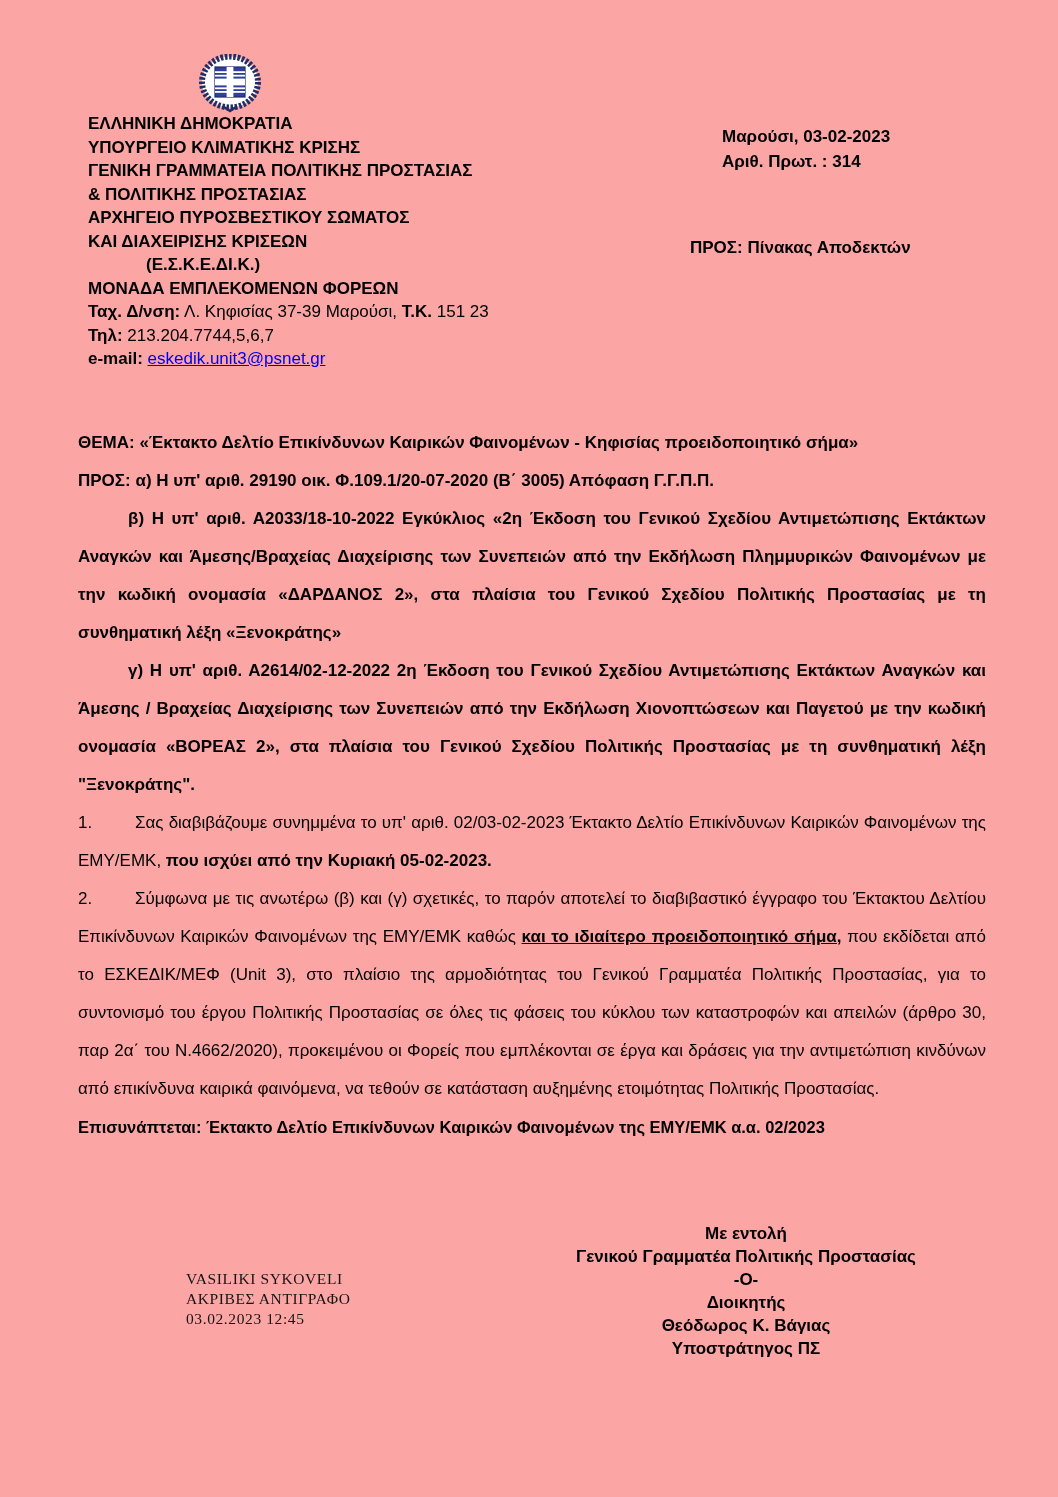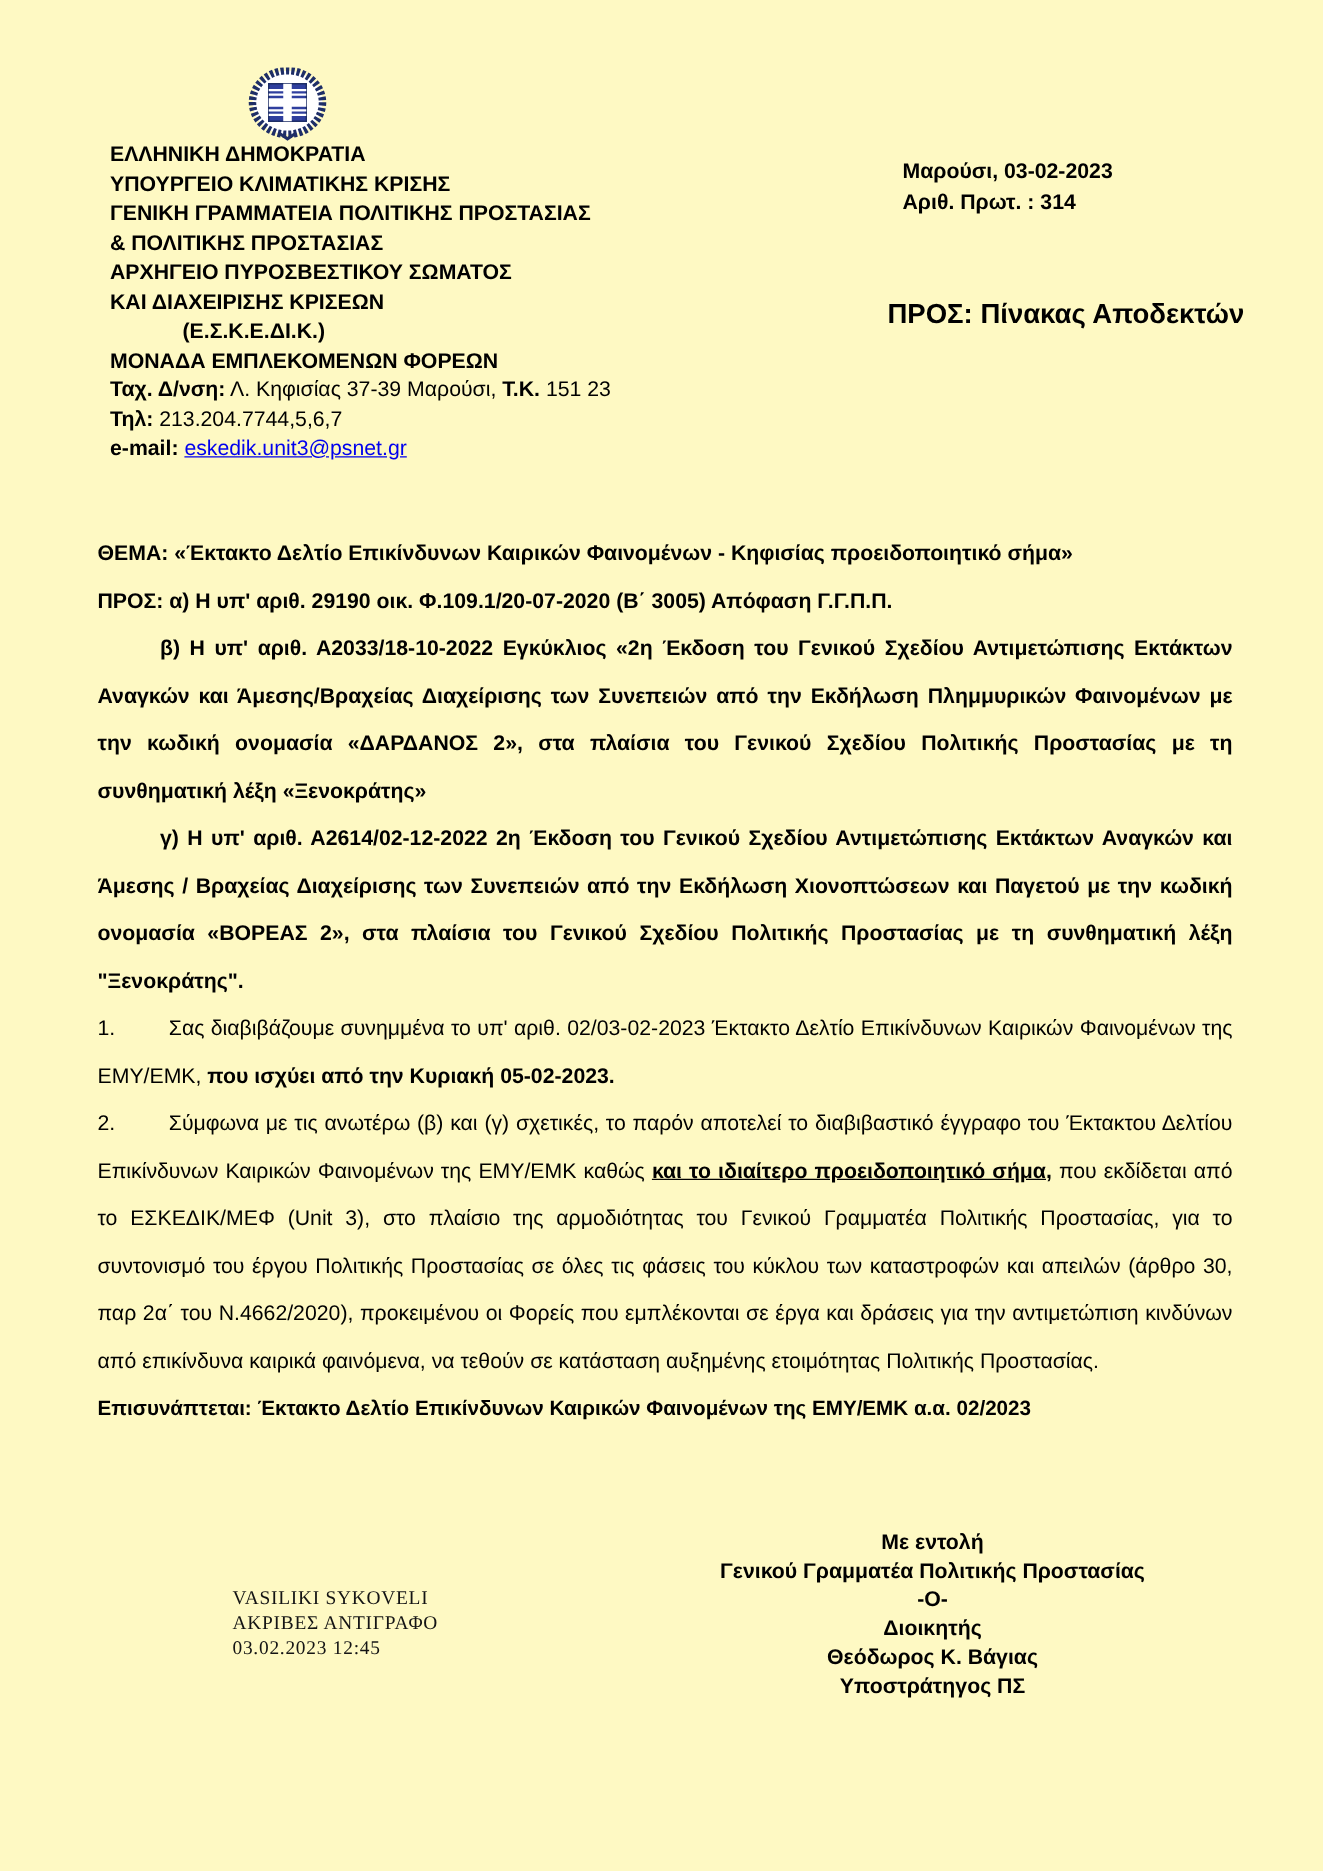--- a/index.html
+++ b/index.html
@@ -1,17 +1,17 @@
 <!DOCTYPE html>
 <html><head>
 <meta charset="utf-8">
 <style>
   html, body { margin:0; padding:0; background:#ffffff; }
   .page {
-    position:relative; width:1058px; height:1497px; background:#fef9c3;
+    position:relative; width:1058px; height:1497px; background:#fca5a5;
     color:#000; font-family:"Liberation Sans","DejaVu Sans",sans-serif;
     overflow:hidden;
   }
   
   .emblem { position:absolute; left:198px; top:54px; }
   
   .org-block {
     position:absolute; left:88px; top:112px;
     font-size:17px; font-weight:700; line-height:23.5px; white-space:nowrap;
   }
@@ -19,22 +19,22 @@
   .org-line.indent { padding-left:58px; }
   .contact-line { display:block; font-weight:700; }
   .contact-line .val { font-weight:400; }
   .email-link { color:#0000ee; text-decoration:underline; font-weight:400; cursor:pointer; }
   
   .right-block {
     position:absolute; left:722px; top:124px;
     font-size:17px; font-weight:700; line-height:25px; white-space:nowrap;
   }
   .recipient-line {
-    position:absolute; left:710px; top:238px;
-    font-size:22px; font-weight:700; white-space:nowrap;
+    position:absolute; left:690px; top:238px;
+    font-size:17px; font-weight:700; white-space:nowrap;
   }
   
   .content {
     position:absolute; left:78px; top:424px; width:908px;
     font-size:17px; line-height:38px;
   }
   .content p { margin:0; }
   .subject-line { font-weight:700; }
   .ref-first { font-weight:700; }
   .ref-par { font-weight:700; text-align:justify; text-indent:50px; }

